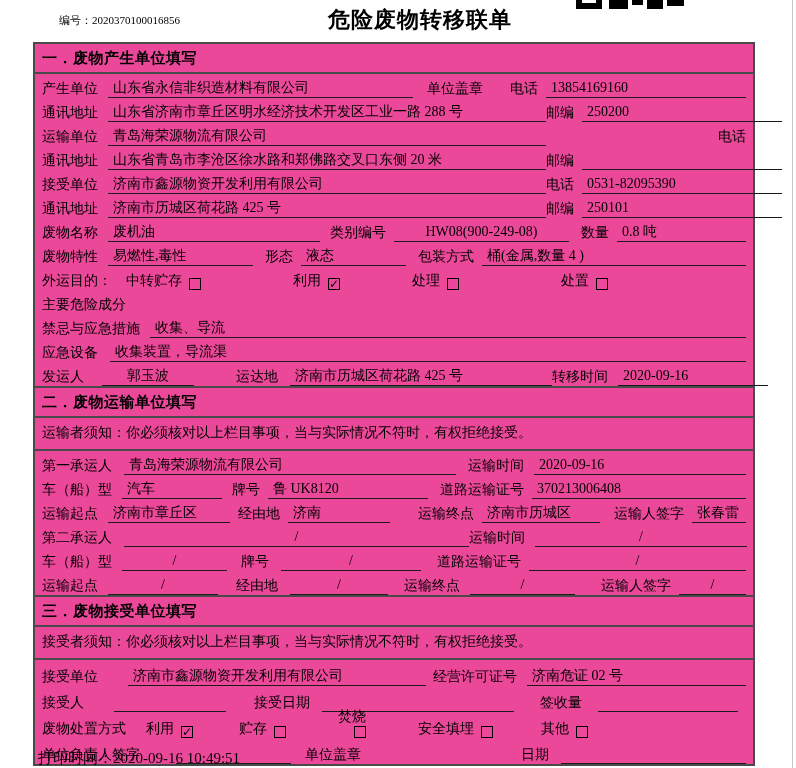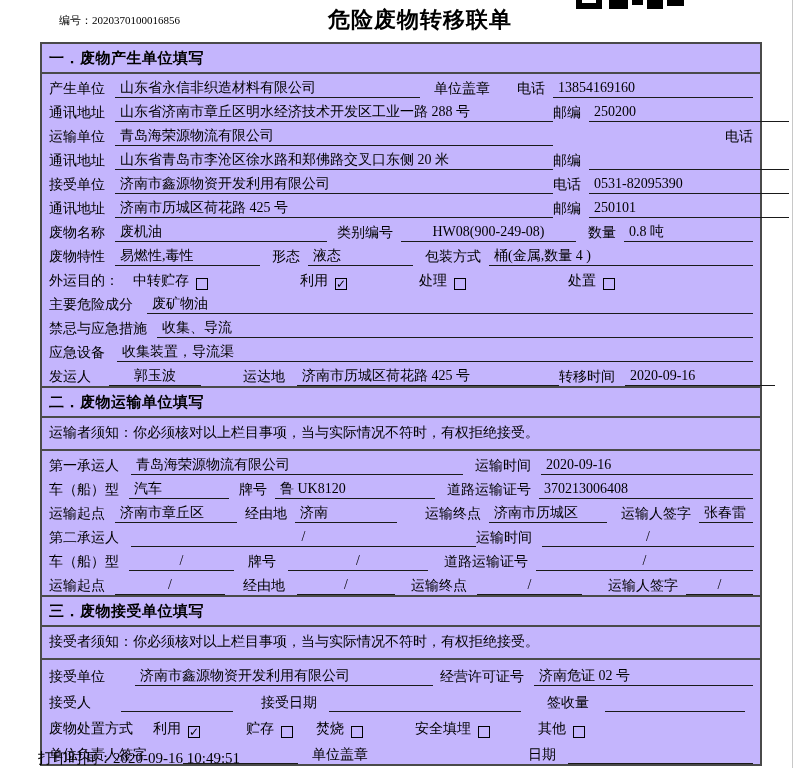--- a/index.html
+++ b/index.html
@@ -14,22 +14,22 @@
   
   .qr{position:absolute;top:0;left:576px;width:108px;height:9px;}
   .qr div{position:absolute;background:#000;}
   .qr .q1{left:0;top:0;width:14px;height:3px;background:transparent;border-left:6px solid #000;border-right:6px solid #000;border-bottom:6px solid #000;}
   .qr .q2{left:33px;top:0;width:19px;height:9px;}
   .qr .q3{left:56px;top:0;width:11px;height:5px;}
   .qr .q4{left:71px;top:0;width:16px;height:9px;}
   .qr .q5{left:91px;top:0;width:17px;height:6px;}
 
   .form-table{
-    position:absolute;left:40px;top:42px;width:722px;
-    border:2px solid #4a4a4a;box-sizing:border-box;background:#c4b5fd;
+    position:absolute;left:33px;top:42px;width:722px;
+    border:2px solid #4a4a4a;box-sizing:border-box;background:#ec4899;
   }
   .sec-h{font-weight:bold;font-size:15px;padding:5px 7px 4px 7px;border-bottom:2px solid #4a4a4a;letter-spacing:.5px;}
   .sec-h.bt{border-top:2px solid #4a4a4a;}
   .notice{padding:6px 7px 7px 7px;border-bottom:2px solid #4a4a4a;}
   .row{display:flex;align-items:flex-end;padding:0 7px;height:24px;white-space:nowrap;box-sizing:border-box;}
   .s3 .row{height:26px;}
   .lbl{flex:none;font-family:Liberation Serif, serif;}
   .val{border-bottom:1px solid #1a1a1a;padding:0 5px;box-sizing:border-box;flex:none;overflow:hidden;line-height:19px;margin-top:32px;}
   .grow{flex:1;}
   .mla{margin-left:auto;}
@@ -132,21 +132,20 @@
         <span class="cb"></span>
       </span>
     <span class="cbi" style="margin-left:102px;">
         <span>处置</span>
         <span class="cb"></span>
       </span>
   </div>
 
   <div class="row">
     <span class="lbl">主要危险成分</span>
-    <span class="val grow" style="margin-left:14px;">废矿物油</span>
   </div>
 
   <div class="row">
     <span class="lbl">禁忌与应急措施</span>
     <span class="val grow" style="margin-left:10px;">收集、导流</span>
   </div>
 
   <div class="row">
     <span class="lbl">应急设备</span>
     <span class="val grow" style="margin-left:12px;">收集装置，导流渠</span>
@@ -241,21 +240,21 @@
     <div class="row">
       <span class="lbl">废物处置方式</span>
       <span class="cbi" style="margin-left:20px;">
           <span>利用</span>
           <span class="cb">✓</span>
         </span>
       <span class="cbi" style="margin-left:46px;">
           <span>贮存</span>
           <span class="cb"></span>
         </span>
-      <span class="cbi" style="margin-left:23px;">
+      <span class="cbi" style="margin-left:52px;flex-direction:column;">
           <span>焚烧</span>
           <span class="cb"></span>
         </span>
       <span class="cbi" style="margin-left:52px;">
           <span>安全填埋</span>
           <span class="cb"></span>
         </span>
       <span class="cbi" style="margin-left:48px;">
           <span>其他</span>
           <span class="cb"></span>

